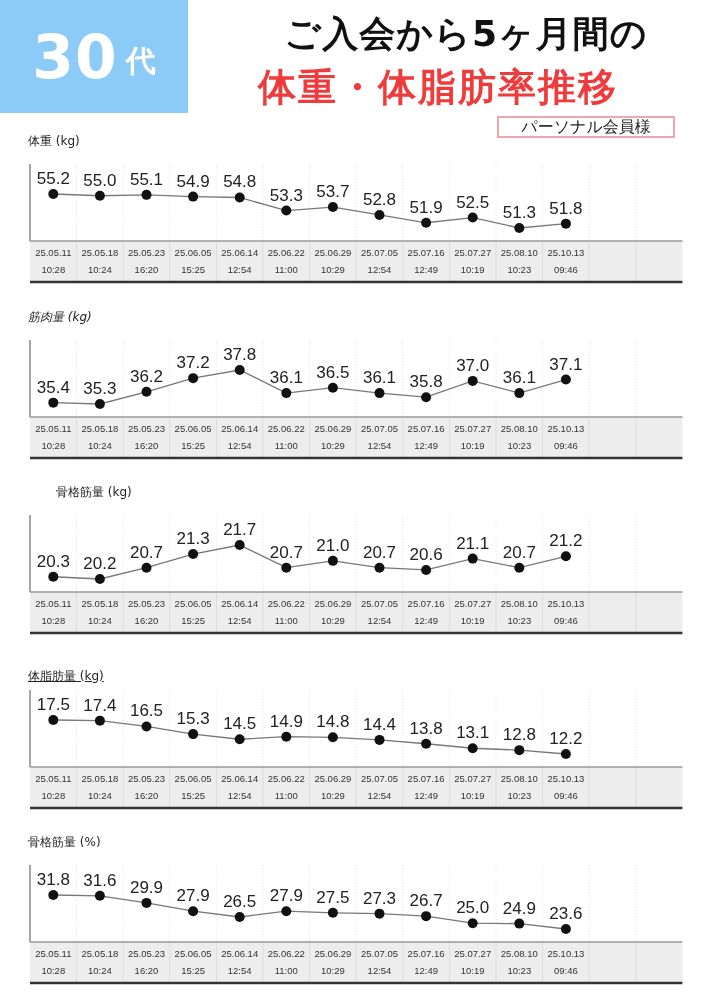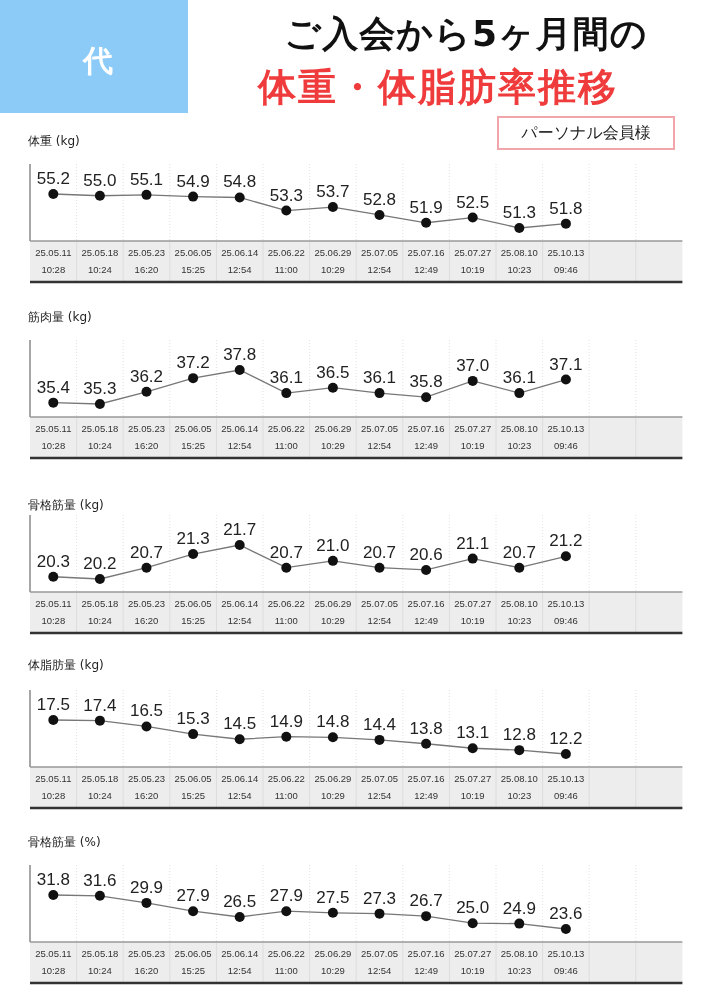--- a/index.html
+++ b/index.html
@@ -7,33 +7,34 @@
          font-family: "DejaVu Sans", sans-serif; color: #222; }
   .age-box { position: absolute; left: 0; top: 0; width: 188px; height: 113px;
              background: #8ccbf8; display: flex; align-items: center; justify-content: center;
              color: #fff; font-weight: bold; }
   .age-num { font-size: 60px; letter-spacing: 1px; font-family: "DejaVu Sans", sans-serif; }
   .age-suffix { font-size: 30px; margin-left: 8px; margin-top: 10px; }
   .title1 { position: absolute; left: 216px; top: 10px; width: 500px; text-align: center;
             font-size: 36px; font-weight: bold; color: #111; letter-spacing: 1px; }
   .title2 { position: absolute; left: 188px; top: 62px; width: 500px; text-align: center;
             font-size: 38px; font-weight: bold; color: #ef3b3b; letter-spacing: 2px; }
-  .badge { position: absolute; left: 497px; top: 116px; width: 178px; height: 34px;
+  .badge { position: absolute; left: 497px; top: 116px; width: 178px; height: 22px;
            border: 2px solid #f0a6ab; box-sizing: border-box; display: flex;
            align-items: center; justify-content: center; font-size: 16px; color: #222; background:#fff; }
   .chart-block { position: absolute; left: 0; width: 707px; }
   .chart-label { position: absolute; left: 28px; font-size: 12px; color: #222; }
   svg { position: absolute; left: 0; overflow: visible; }
   .val { font-family: "Liberation Sans", sans-serif; font-size: 17px; fill: #222; text-anchor: middle; }
   .dt { font-family: "Liberation Sans", sans-serif; font-size: 9.5px; fill: #333; text-anchor: middle; }
 </style>
 </head>
 <body>
 
 <div class="age-box">
+  <span class="age-num">30</span>
   <span class="age-suffix">代</span>
 </div>
 <div class="title1">ご入会から5ヶ月間の</div>
 <div class="title2">体重・体脂肪率推移</div>
 <div class="badge">パーソナル会員様</div>
 
 <div id="charts">
     <div class="chart-block" style="top: 128px;">
       <div class="chart-label" style="top: 5px; text-align: right;">体重 (kg)</div>
       <svg width="707" height="160" style="top: 0px;">
@@ -112,21 +113,21 @@
         <text x="426.1" y="145" class="dt">12:49</text>
         <text x="472.70000000000005" y="128" class="dt">25.07.27</text>
         <text x="472.70000000000005" y="145" class="dt">10:19</text>
         <text x="519.3" y="128" class="dt">25.08.10</text>
         <text x="519.3" y="145" class="dt">10:23</text>
         <text x="565.9" y="128" class="dt">25.10.13</text>
         <text x="565.9" y="145" class="dt">09:46</text>
       </svg>
     </div>
     <div class="chart-block" style="top: 304px;">
-      <div class="chart-label" style="top: 5px;">筋肉量 (kg)</div>
+      <div class="chart-label" style="top: 5px; font-style: italic;">筋肉量 (kg)</div>
       <svg width="707" height="160" style="top: 0px;">
         <rect x="30" y="113" width="652.4" height="40" fill="#ededed"></rect>
         <line x1="76.6" y1="36" x2="76.6" y2="113" stroke="#e2e2e2" stroke-dasharray="1,2"></line>
         <line x1="76.6" y1="113" x2="76.6" y2="153" stroke="#dcdcdc"></line>
         <line x1="123.2" y1="36" x2="123.2" y2="113" stroke="#e2e2e2" stroke-dasharray="1,2"></line>
         <line x1="123.2" y1="113" x2="123.2" y2="153" stroke="#dcdcdc"></line>
         <line x1="169.8" y1="36" x2="169.8" y2="113" stroke="#e2e2e2" stroke-dasharray="1,2"></line>
         <line x1="169.8" y1="113" x2="169.8" y2="153" stroke="#dcdcdc"></line>
         <line x1="216.4" y1="36" x2="216.4" y2="113" stroke="#e2e2e2" stroke-dasharray="1,2"></line>
         <line x1="216.4" y1="113" x2="216.4" y2="153" stroke="#dcdcdc"></line>
@@ -196,21 +197,21 @@
         <text x="426.1" y="145" class="dt">12:49</text>
         <text x="472.70000000000005" y="128" class="dt">25.07.27</text>
         <text x="472.70000000000005" y="145" class="dt">10:19</text>
         <text x="519.3" y="128" class="dt">25.08.10</text>
         <text x="519.3" y="145" class="dt">10:23</text>
         <text x="565.9" y="128" class="dt">25.10.13</text>
         <text x="565.9" y="145" class="dt">09:46</text>
       </svg>
     </div>
     <div class="chart-block" style="top: 479px;">
-      <div class="chart-label" style="top: 18px;">骨格筋量 (kg)</div>
+      <div class="chart-label" style="top: 5px; margin-left: 28px;">骨格筋量 (kg)</div>
       <svg width="707" height="160" style="top: 0px;">
         <rect x="30" y="113" width="652.4" height="40" fill="#ededed"></rect>
         <line x1="76.6" y1="36" x2="76.6" y2="113" stroke="#e2e2e2" stroke-dasharray="1,2"></line>
         <line x1="76.6" y1="113" x2="76.6" y2="153" stroke="#dcdcdc"></line>
         <line x1="123.2" y1="36" x2="123.2" y2="113" stroke="#e2e2e2" stroke-dasharray="1,2"></line>
         <line x1="123.2" y1="113" x2="123.2" y2="153" stroke="#dcdcdc"></line>
         <line x1="169.8" y1="36" x2="169.8" y2="113" stroke="#e2e2e2" stroke-dasharray="1,2"></line>
         <line x1="169.8" y1="113" x2="169.8" y2="153" stroke="#dcdcdc"></line>
         <line x1="216.4" y1="36" x2="216.4" y2="113" stroke="#e2e2e2" stroke-dasharray="1,2"></line>
         <line x1="216.4" y1="113" x2="216.4" y2="153" stroke="#dcdcdc"></line>
@@ -280,21 +281,21 @@
         <text x="426.1" y="145" class="dt">12:49</text>
         <text x="472.70000000000005" y="128" class="dt">25.07.27</text>
         <text x="472.70000000000005" y="145" class="dt">10:19</text>
         <text x="519.3" y="128" class="dt">25.08.10</text>
         <text x="519.3" y="145" class="dt">10:23</text>
         <text x="565.9" y="128" class="dt">25.10.13</text>
         <text x="565.9" y="145" class="dt">09:46</text>
       </svg>
     </div>
     <div class="chart-block" style="top: 654px;">
-      <div class="chart-label" style="top: 3px;">体脂肪量 (kg)</div>
+      <div class="chart-label" style="top: 14px; text-decoration: underline;">体脂肪量 (kg)</div>
       <svg width="707" height="160" style="top: 0px;">
         <rect x="30" y="113" width="652.4" height="40" fill="#ededed"></rect>
         <line x1="76.6" y1="36" x2="76.6" y2="113" stroke="#e2e2e2" stroke-dasharray="1,2"></line>
         <line x1="76.6" y1="113" x2="76.6" y2="153" stroke="#dcdcdc"></line>
         <line x1="123.2" y1="36" x2="123.2" y2="113" stroke="#e2e2e2" stroke-dasharray="1,2"></line>
         <line x1="123.2" y1="113" x2="123.2" y2="153" stroke="#dcdcdc"></line>
         <line x1="169.8" y1="36" x2="169.8" y2="113" stroke="#e2e2e2" stroke-dasharray="1,2"></line>
         <line x1="169.8" y1="113" x2="169.8" y2="153" stroke="#dcdcdc"></line>
         <line x1="216.4" y1="36" x2="216.4" y2="113" stroke="#e2e2e2" stroke-dasharray="1,2"></line>
         <line x1="216.4" y1="113" x2="216.4" y2="153" stroke="#dcdcdc"></line>

